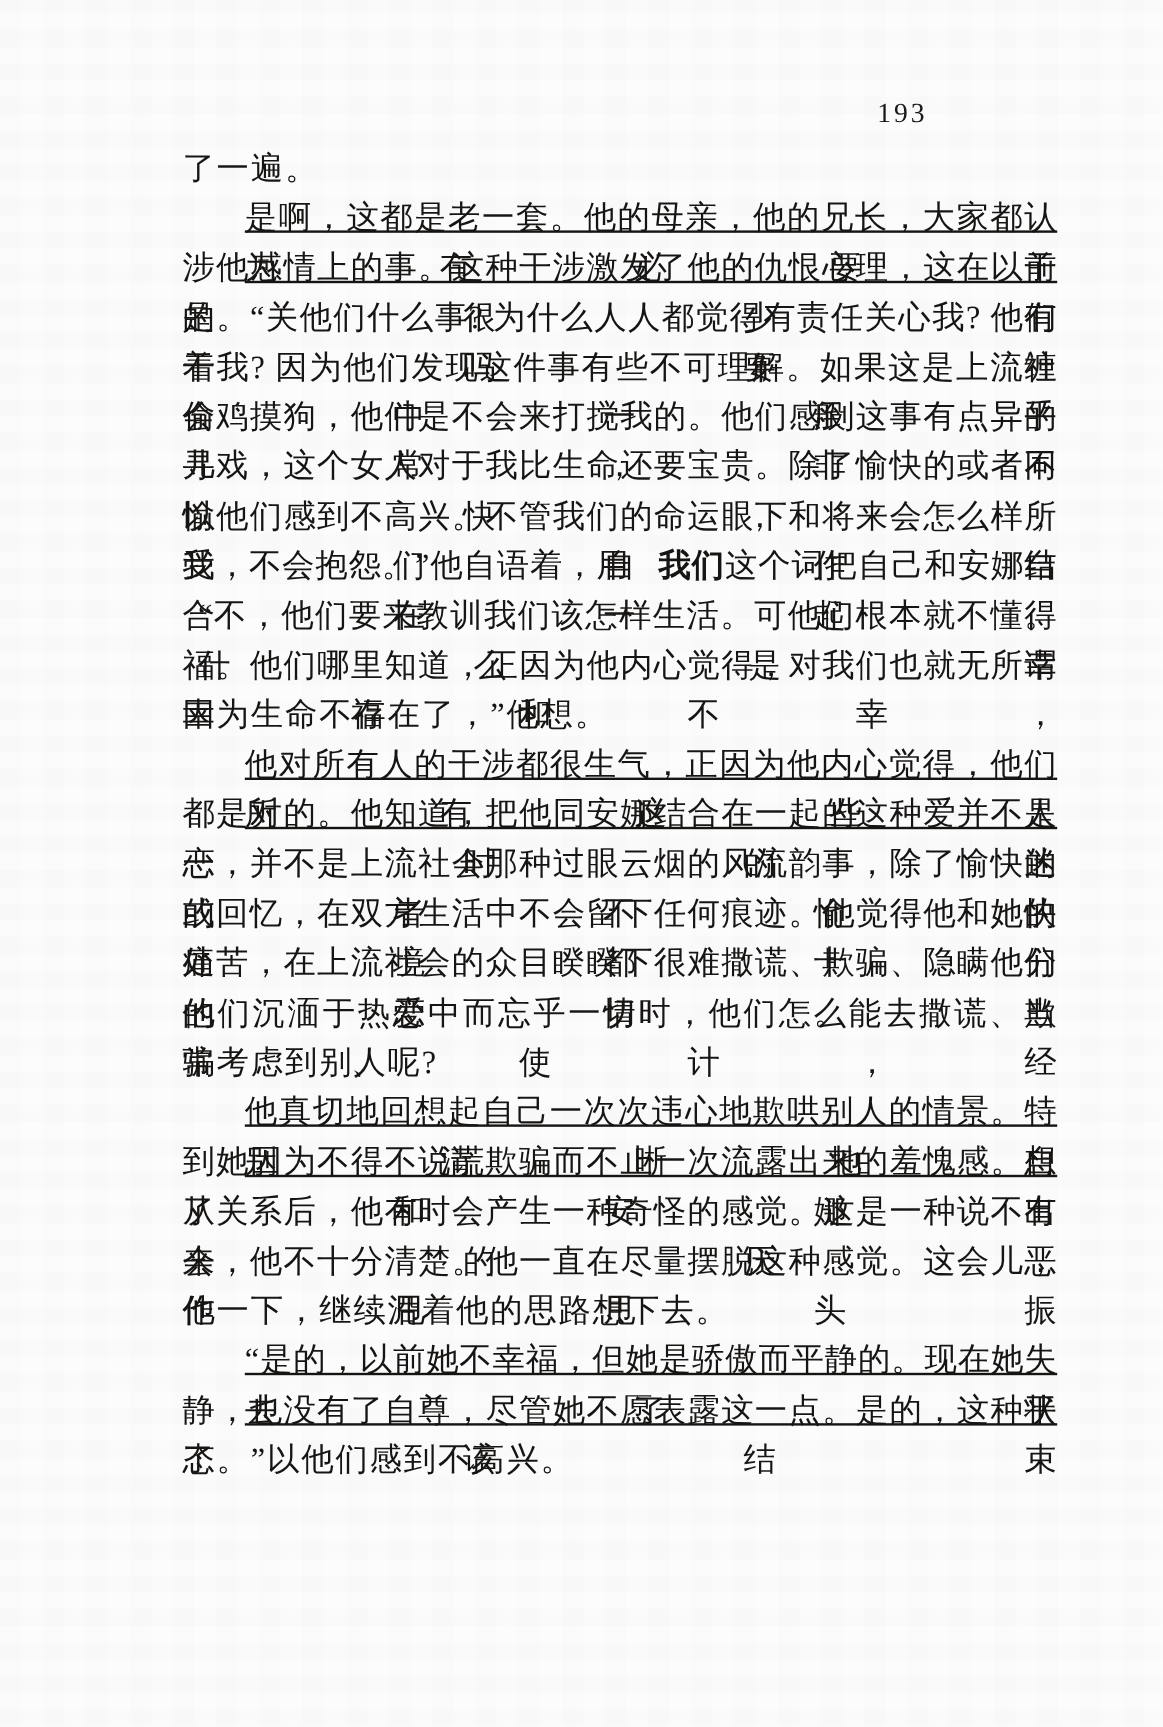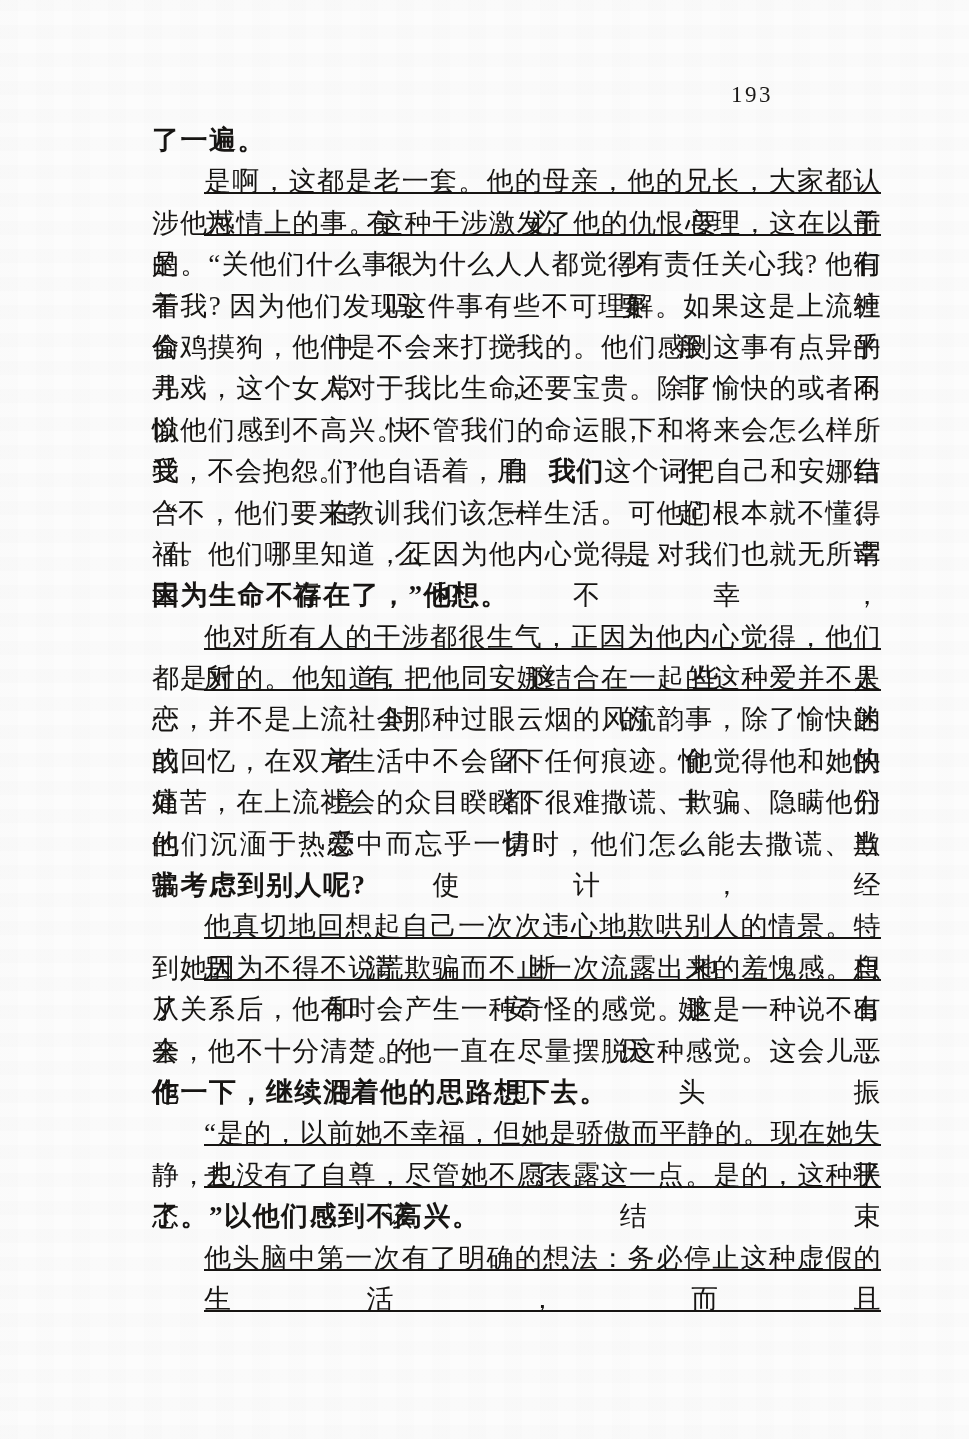--- a/index.html
+++ b/index.html
@@ -48,21 +48,20 @@
     text-align: justify;
     text-align-last: justify;
     text-justify: inter-character;
     white-space: normal;
     overflow: visible;
   }
   .line.end {
     text-align: right;
     text-align-last: left;
     letter-spacing: 1.5px;
-    font-weight: bold;
   }
   .line.indent { padding-left: 52px; text-decoration: underline; }
   .line.hang   { padding-left: 13px; }
   .b { font-weight: bold; margin-left: 24px; }
 </style>
 </head>
 <body>
 
 <div class="page">
   <div class="page-number">193</div>
@@ -87,15 +86,14 @@
       <div class="line"><span>他们沉湎于热恋中而忘乎一切时，他们怎么能去撒谎、欺骗、使计，经</span></div>
       <div class="line end"><span>常考虑到别人呢?</span></div>
       <div class="line indent"><span>他真切地回想起自己一次次违心地欺哄别人的情景。特别清晰地想</span></div>
       <div class="line"><span>到她因为不得不说谎欺骗而不止一次流露出来的羞愧感。自从和安娜有</span></div>
       <div class="line"><span>了关系后，他有时会产生一种奇怪的感觉。这是一种说不出来的厌恶</span></div>
       <div class="line"><span>会，他不十分清楚。他一直在尽量摆脱这种感觉。这会儿，他甩甩头振</span></div>
       <div class="line end"><span>作一下，继续沿着他的思路想下去。</span></div>
       <div class="line indent"><span>“是的，以前她不幸福，但她是骄傲而平静的。现在她失去了平</span></div>
       <div class="line"><span>静，也没有了自尊，尽管她不愿表露这一点。是的，这种状态该结束</span></div>
       <div class="line end"><span>了。”以他们感到不高兴。</span></div>
-      <div class="line indent"><span>他头脑中第一次有了明确的想法：务必停止这种虚假的生活，而且</span></div>
     </div>
 </div>
 
 </body></html>

